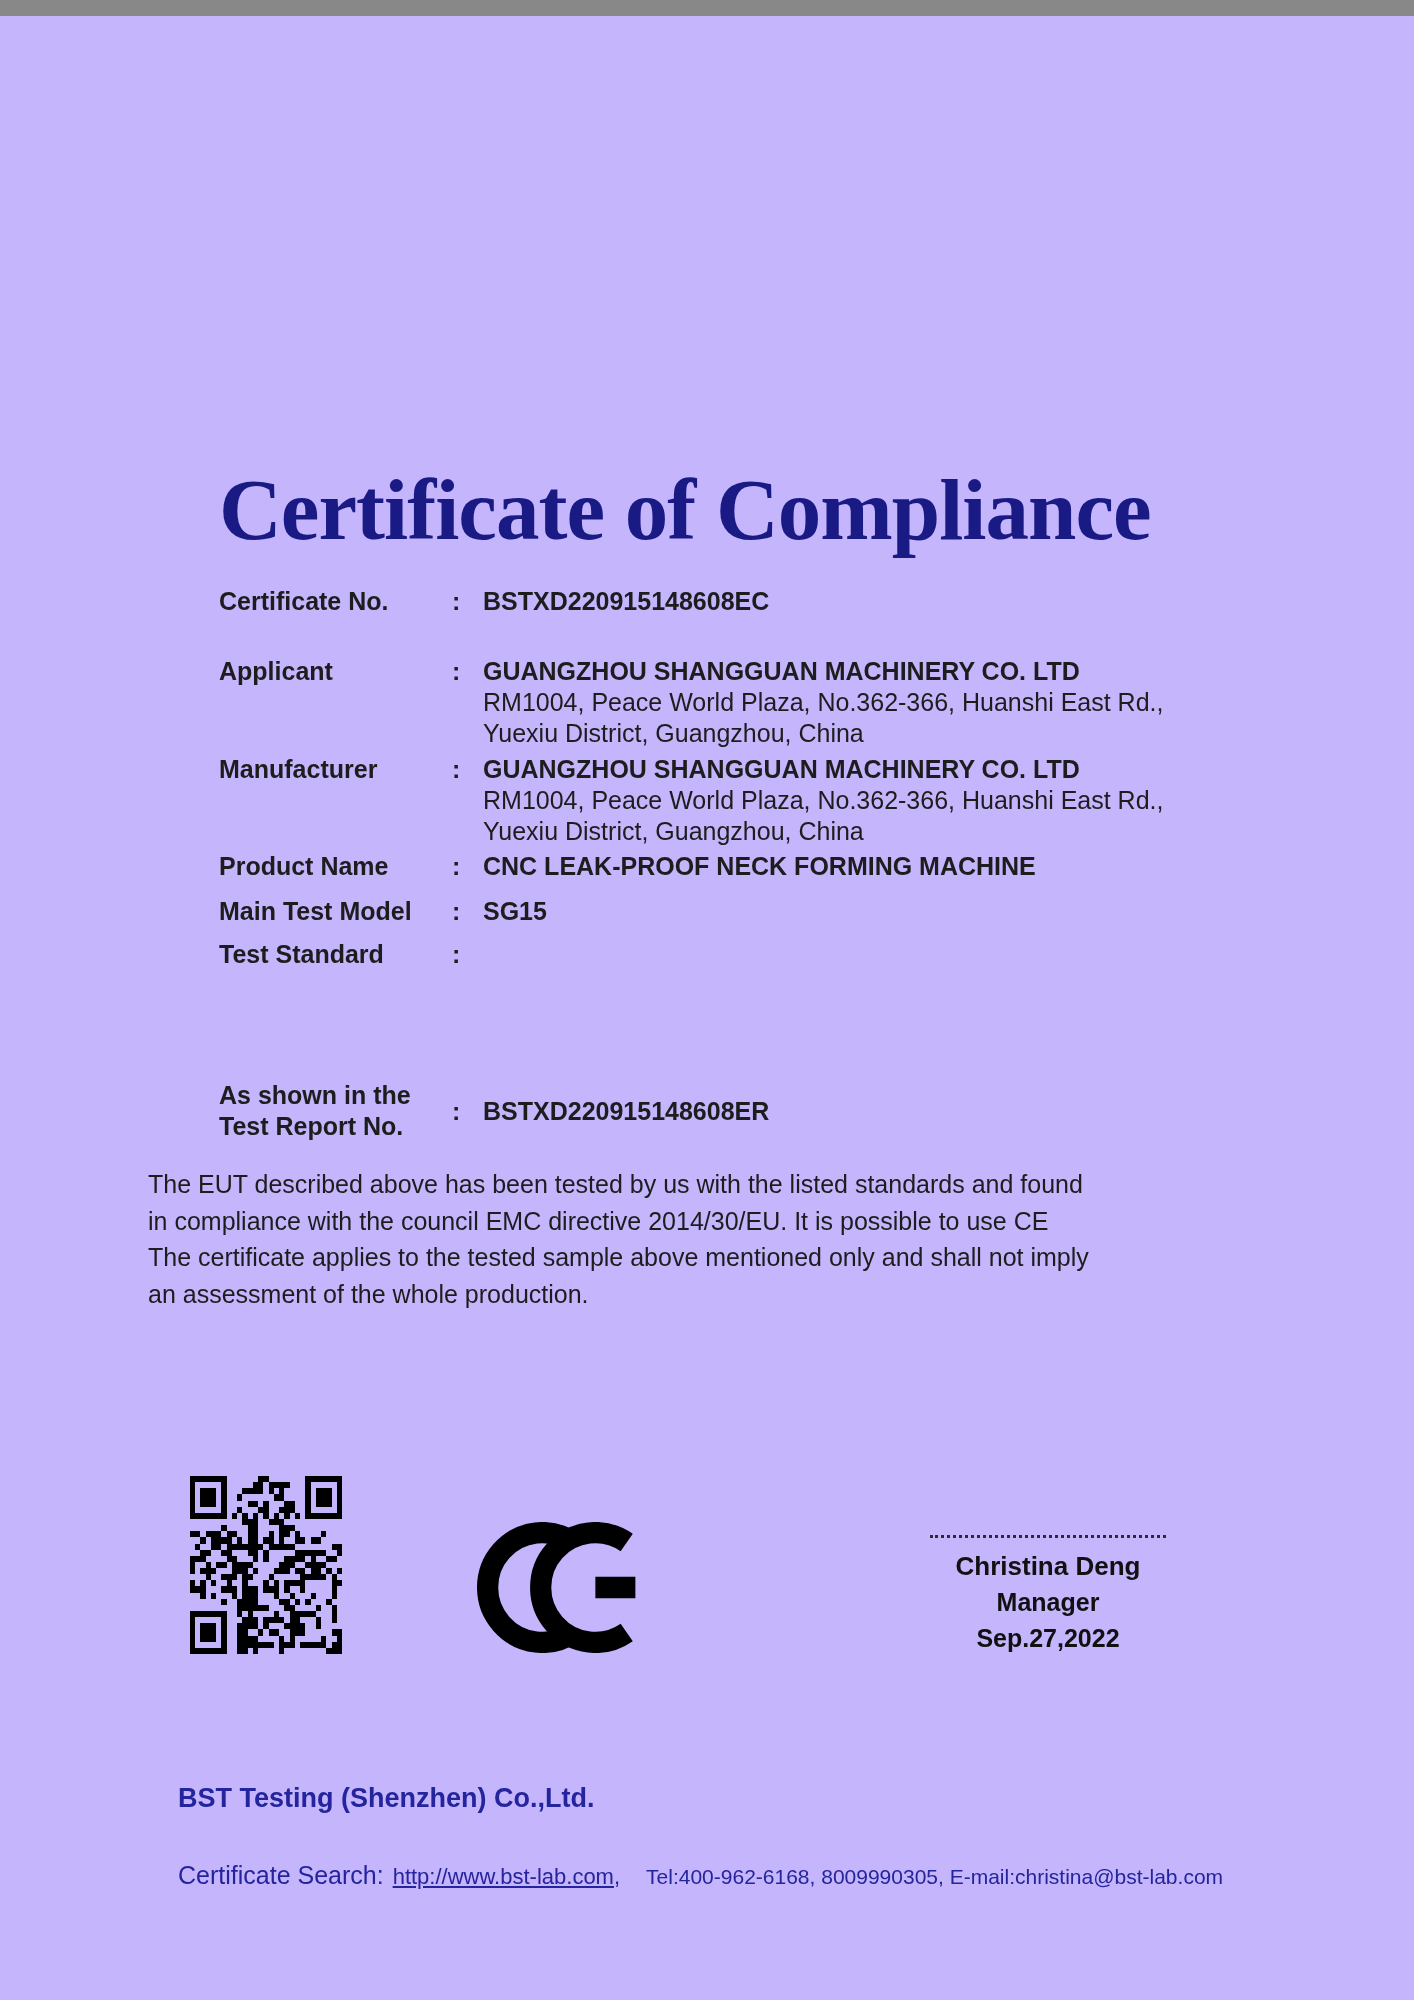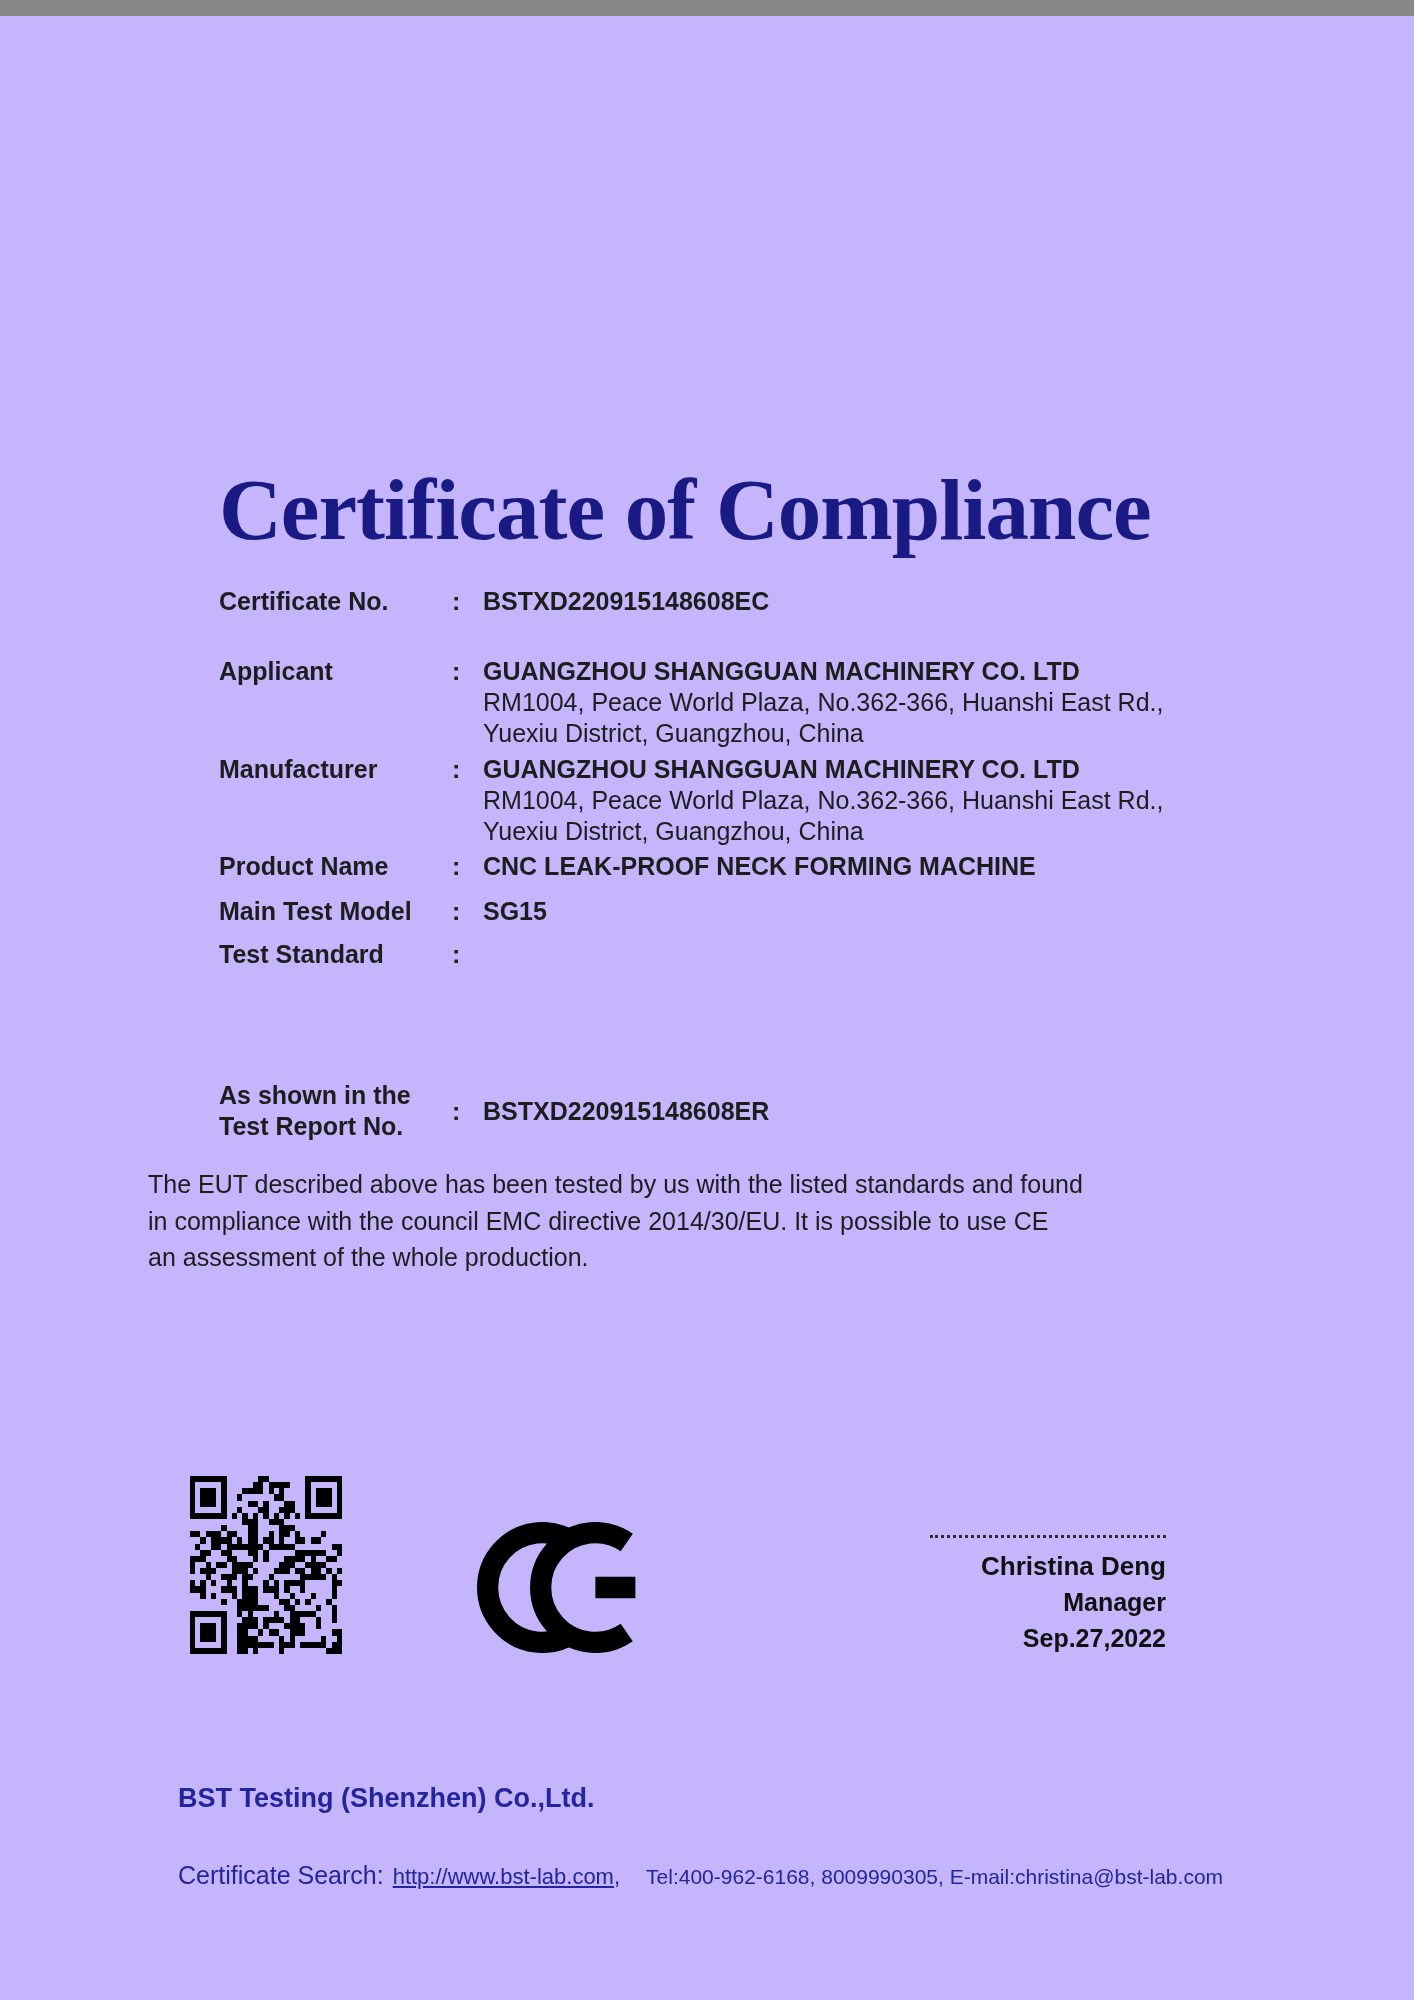--- a/index.html
+++ b/index.html
@@ -33,21 +33,21 @@
   .frow-4{top:835px;} .frow-5{top:880px;} .frow-6{top:923px;}
   .frow-7{top:1064px;}
   .frow-7 .colon,.frow-7 .val{align-self:center;}
   
   .body-par{position:absolute;left:148px;top:1150px;font-size:25px;line-height:36.6px;}
   .body-par div{white-space:nowrap;}
   
   .qr{position:absolute;left:190px;top:1460px;width:152px;height:178px;}
   .ce{position:absolute;left:477px;top:1506px;width:160px;height:131px;}
   
-  .sig{position:absolute;left:930px;top:1532px;width:236px;text-align:right;}
+  .sig{position:absolute;left:930px;top:1532px;width:236px;text-align:center;}
   .sig .dots{position:absolute;left:0;right:0;top:-13px;border-top:3px dotted #2b2b2b;}
   .sig div{font-weight:bold;font-size:25px;line-height:36px;color:#111;}
   .sig .name{font-size:26px;}
   
   .foot-company{position:absolute;left:178px;top:1767px;font-weight:bold;font-size:27px;color:#24249c;white-space:nowrap;}
   .foot-address{position:absolute;left:178px;top:1812px;font-size:21px;color:#24249c;white-space:nowrap;}
   .foot-search{position:absolute;left:178px;top:1845px;color:#24249c;white-space:nowrap;}
   .foot-search .cs-label{font-size:25px;}
   .foot-search .cs-link{font-size:22px;text-decoration:underline;color:#24249c;margin-left:9px;cursor:pointer;text-align:right;}
   .foot-search .cs-comma{font-size:22px;}
@@ -116,20 +116,21 @@
     </div>
     <div class="colon">:</div>
     <div class="val">
         <div class="v-b">BSTXD220915148608ER</div>
       </div>
   </div>
 
   <div class="body-par">
     <div>The EUT described above has been tested by us with the listed standards and found</div>
     <div>in compliance with the council EMC directive 2014/30/EU. It is possible to use CE</div>
+    <div>The certificate applies to the tested sample above mentioned only and shall not imply</div>
     <div>an assessment of the whole production.</div>
   </div>
 
   <svg class="qr" id="qr-svg" viewBox="0 0 29 29" preserveAspectRatio="none" shape-rendering="crispEdges">
       <rect x="0" y="0" width="1" height="1" fill="#000"></rect>
       <rect x="1" y="0" width="1" height="1" fill="#000"></rect>
       <rect x="2" y="0" width="1" height="1" fill="#000"></rect>
       <rect x="3" y="0" width="1" height="1" fill="#000"></rect>
       <rect x="4" y="0" width="1" height="1" fill="#000"></rect>
       <rect x="5" y="0" width="1" height="1" fill="#000"></rect>

